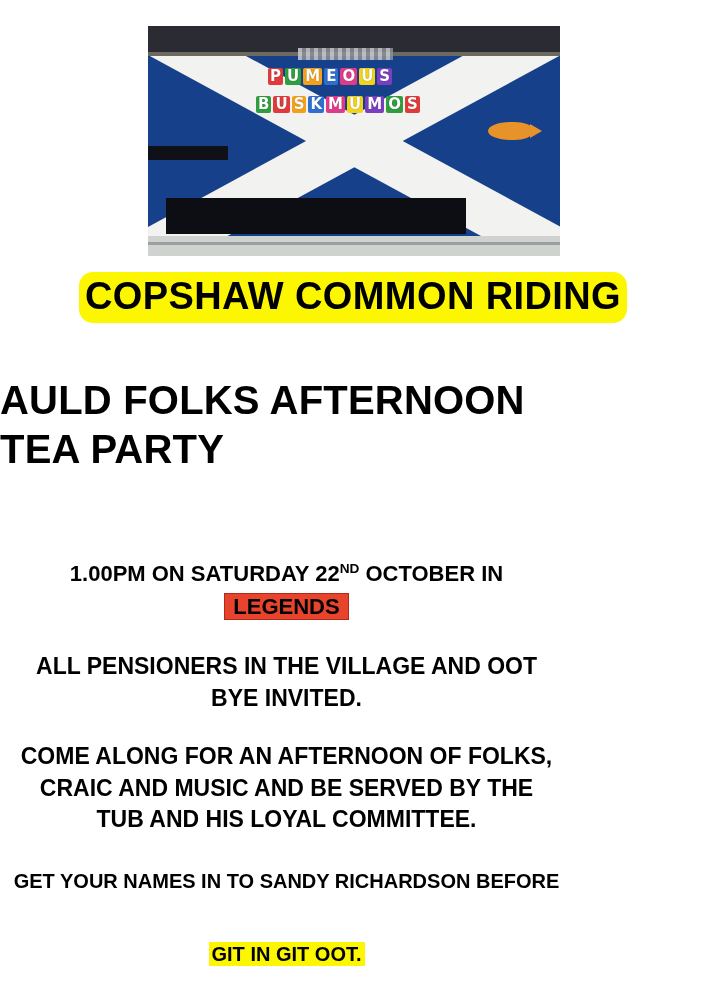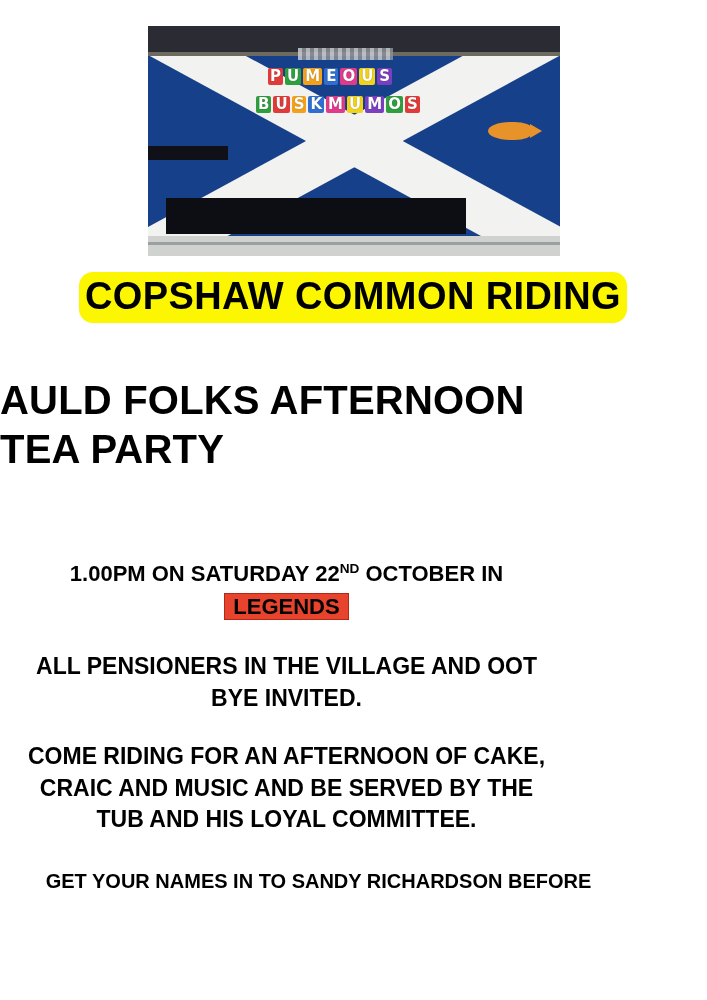--- a/index.html
+++ b/index.html
@@ -215,21 +215,20 @@
   }
   .come-along {
     top: 696px;
     font-size: 23px;
     line-height: 1.38;
   }
   .names {
     top: 822px;
     font-size: 20px;
     line-height: 1.45;
-    padding-left: 32px;
   }
   .footer {
     top: 898px;
     font-size: 20px;
   }
   .footer-hl {
     background: #fcf700;
     padding: 1px 3px;
   }
 </style>
@@ -290,23 +289,26 @@
       <span class="venue-hl">LEGENDS</span>
     </div>
   </div>
 
   <div class="block invite">
     <div>ALL PENSIONERS IN THE VILLAGE AND OOT</div>
     <div>BYE INVITED.</div>
   </div>
 
   <div class="block come-along">
-    <div>COME RIDING FOR AN AFTERNOON OF CAKE,</div>
+    <div>COME ALONG FOR AN AFTERNOON OF FOLKS,</div>
     <div>CRAIC AND MUSIC AND BE SERVED BY THE</div>
     <div>TUB AND HIS LOYAL COMMITTEE.</div>
   </div>
 
   <div class="block names">
     <div>GET YOUR NAMES IN TO SANDY RICHARDSON BEFORE</div>
   </div>
 
+  <div class="block footer">
+    <span class="footer-hl">GIT IN GIT OOT.</span>
+  </div>
 
 </div>
 
 </body></html>

